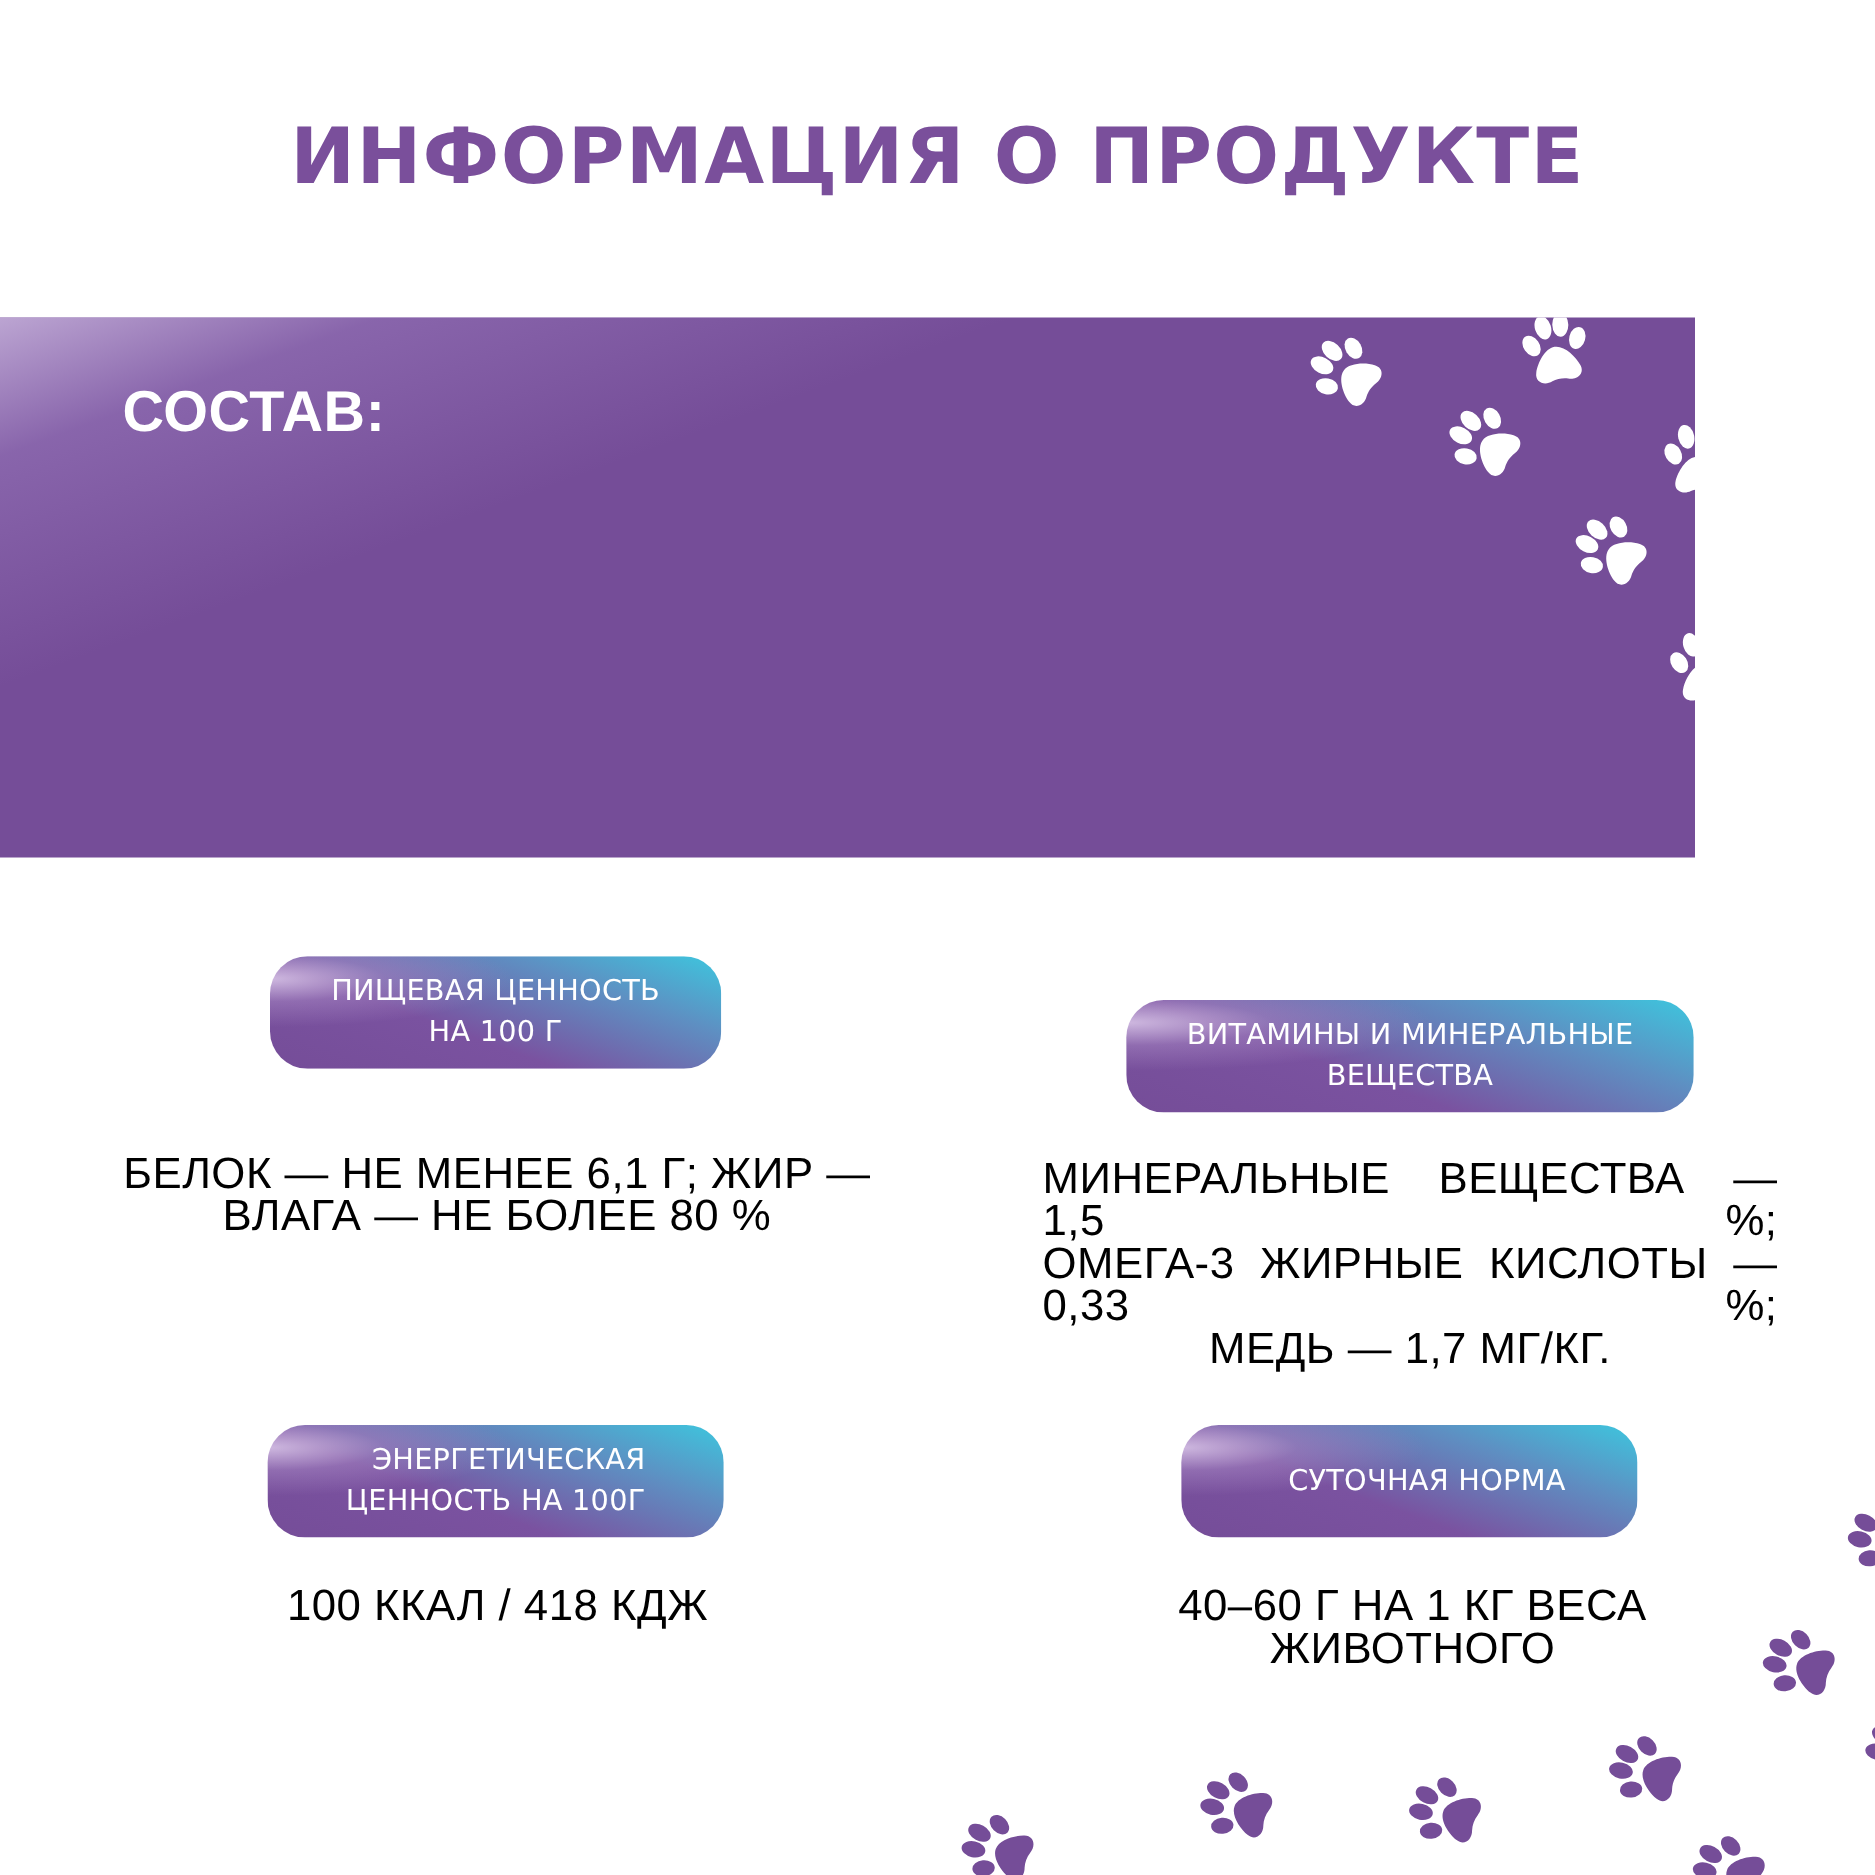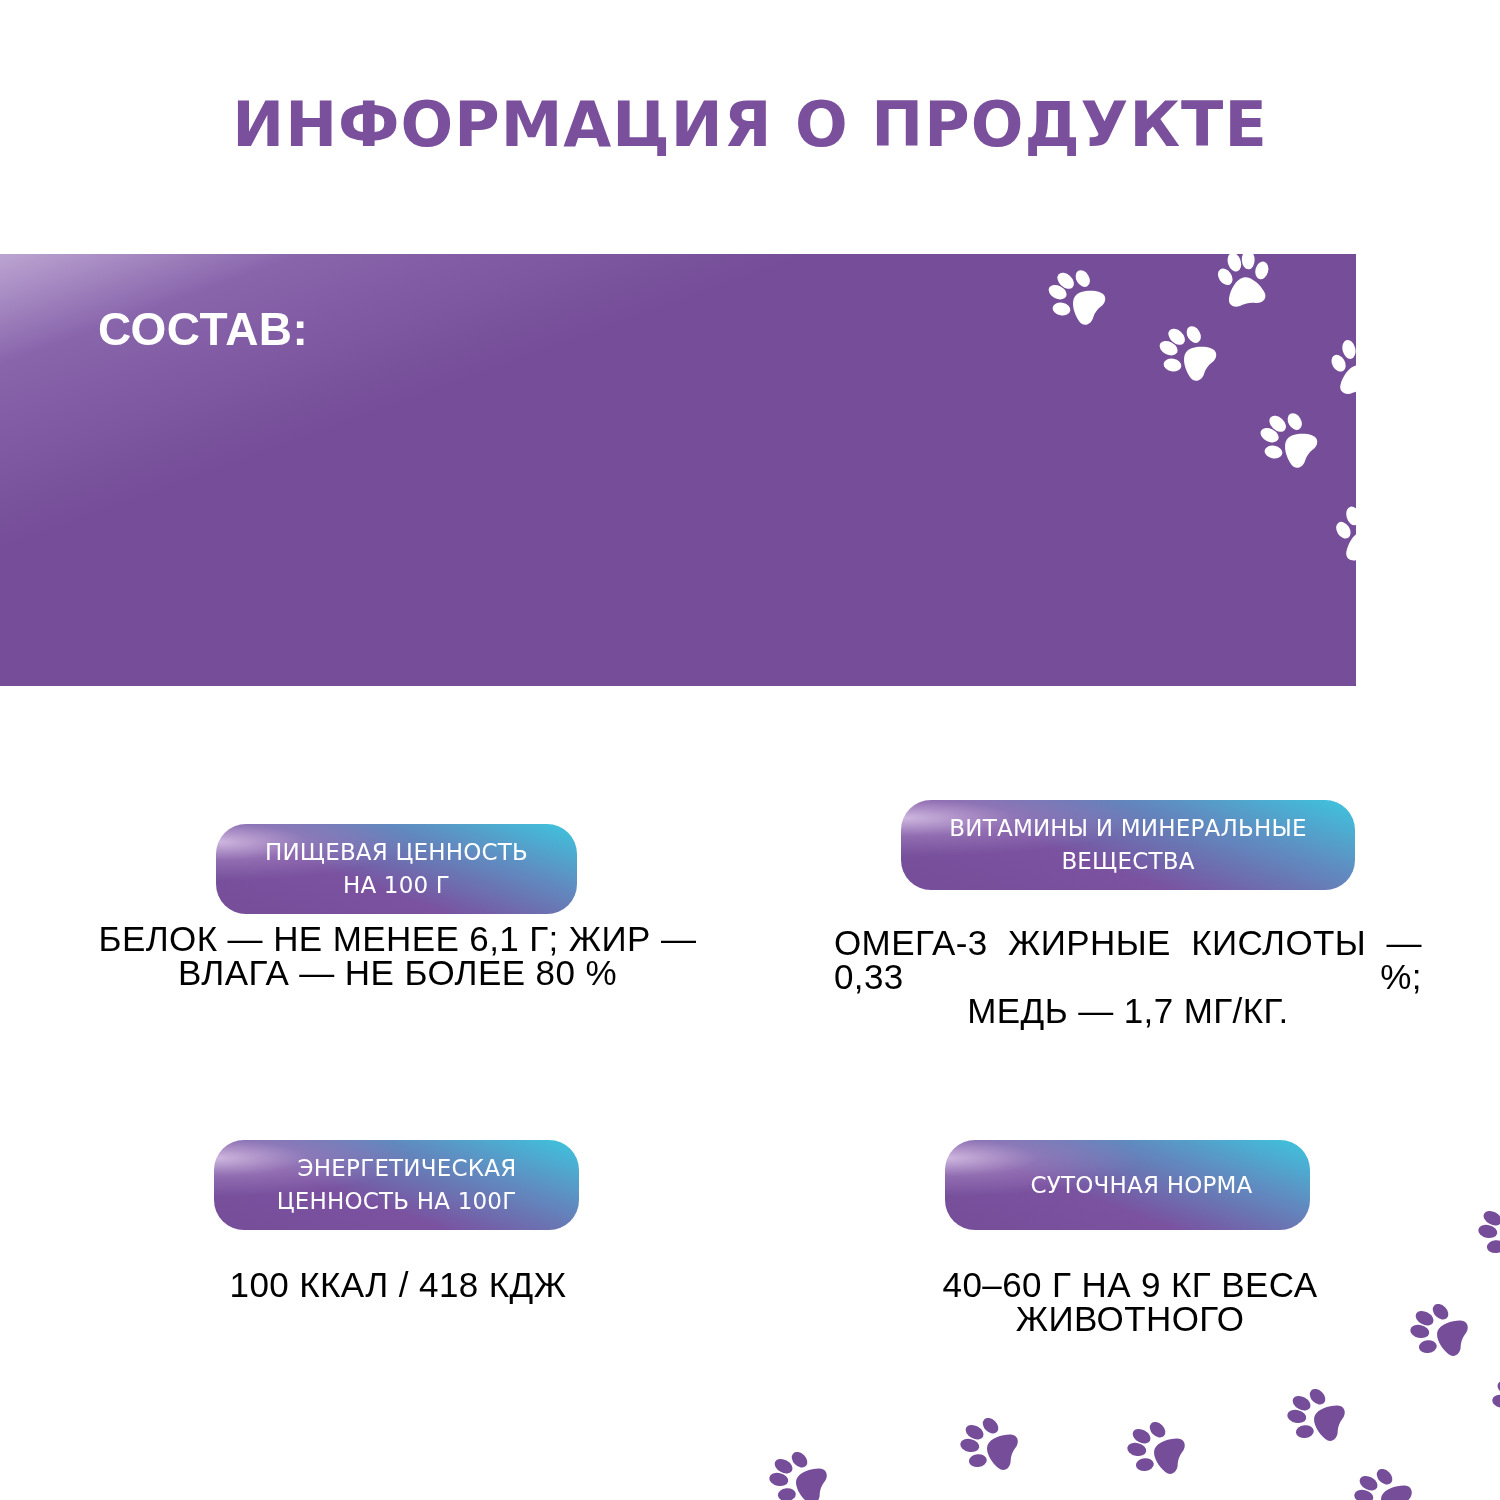--- a/index.html
+++ b/index.html
@@ -112,56 +112,57 @@
         <use href="#paw"></use>
       </svg>
     </span>
   <span class="paw white" style="left:1462px;top:362px;transform:rotate(-55deg);">
       <svg>
         <use href="#paw"></use>
       </svg>
     </span>
 </section>
 
-<div class="pill" style="left:216px;top:824px;width:361px;">
+<div class="pill" style="left:216px;top:765px;width:361px;">
   <div>
     <span>ПИЩЕВАЯ ЦЕННОСТЬ</span>
     <span>НА 100 Г</span>
   </div>
 </div>
 <div class="info-text" style="left:60px;top:922px;width:675px;">
   <div>БЕЛОК — НЕ МЕНЕЕ 6,1 Г; ЖИР —</div>
   <div>ВЛАГА — НЕ БОЛЕЕ 80 %</div>
 </div>
 
 <div class="pill" style="left:901px;top:800px;width:454px;">
   <div>
     <span>ВИТАМИНЫ И МИНЕРАЛЬНЫЕ</span>
     <span>ВЕЩЕСТВА</span>
   </div>
 </div>
 <div class="info-text" style="left:834px;top:926px;width:588px;">
+  <div style="text-align:justify;text-align-last:justify;">МИНЕРАЛЬНЫЕ ВЕЩЕСТВА — 1,5 %;</div>
   <div style="text-align:justify;text-align-last:justify;">ОМЕГА-3 ЖИРНЫЕ КИСЛОТЫ — 0,33 %;</div>
   <div>МЕДЬ — 1,7 МГ/КГ.</div>
 </div>
 
 <div class="pill" style="left:214px;top:1140px;width:365px;text-align:right;">
   <div>
     <span>ЭНЕРГЕТИЧЕСКАЯ</span>
     <span>ЦЕННОСТЬ НА 100Г</span>
   </div>
 </div>
 <div class="info-text" style="left:100px;top:1268px;width:596px;">100 ККАЛ / 418 КДЖ</div>
 
 <div class="pill" style="left:945px;top:1140px;width:365px;padding-left:28px;">
   <div>
     <span>СУТОЧНАЯ НОРМА</span>
   </div>
 </div>
-<div class="info-text" style="left:830px;top:1268px;width:600px;">40–60 Г НА 9 КГ ВЕСА ЖИВОТНОГО</div>
+<div class="info-text" style="left:830px;top:1268px;width:600px;">40–60 Г НА 1 КГ ВЕСА ЖИВОТНОГО</div>
 
 <span class="paw purple" style="left:1476px;top:1200px;transform:rotate(-70deg);">
     <svg>
       <use href="#paw"></use>
     </svg>
   </span>
 <span class="paw purple" style="left:1408px;top:1300px;transform:rotate(-70deg);">
     <svg>
       <use href="#paw"></use>
     </svg>

